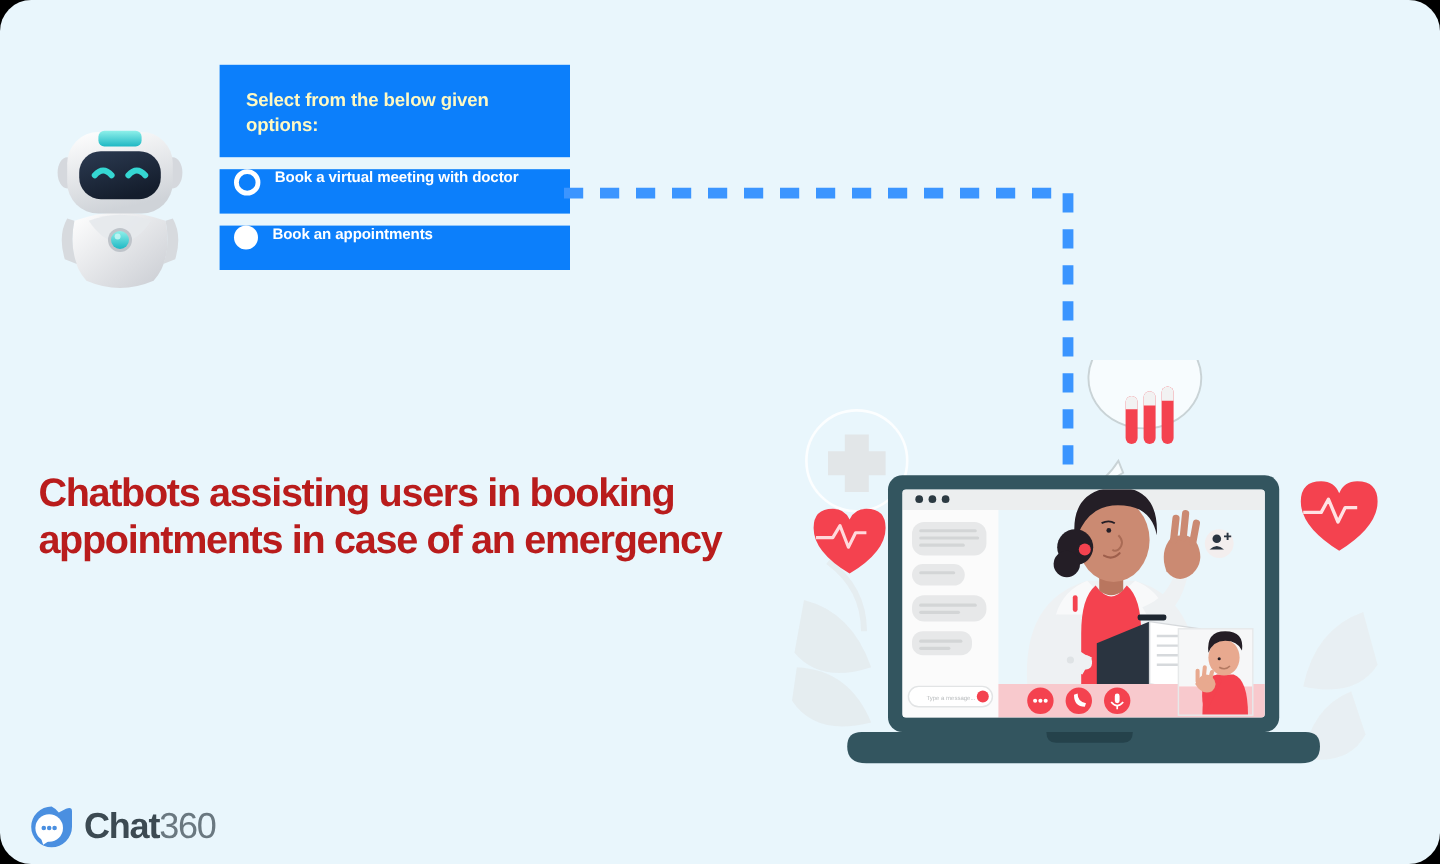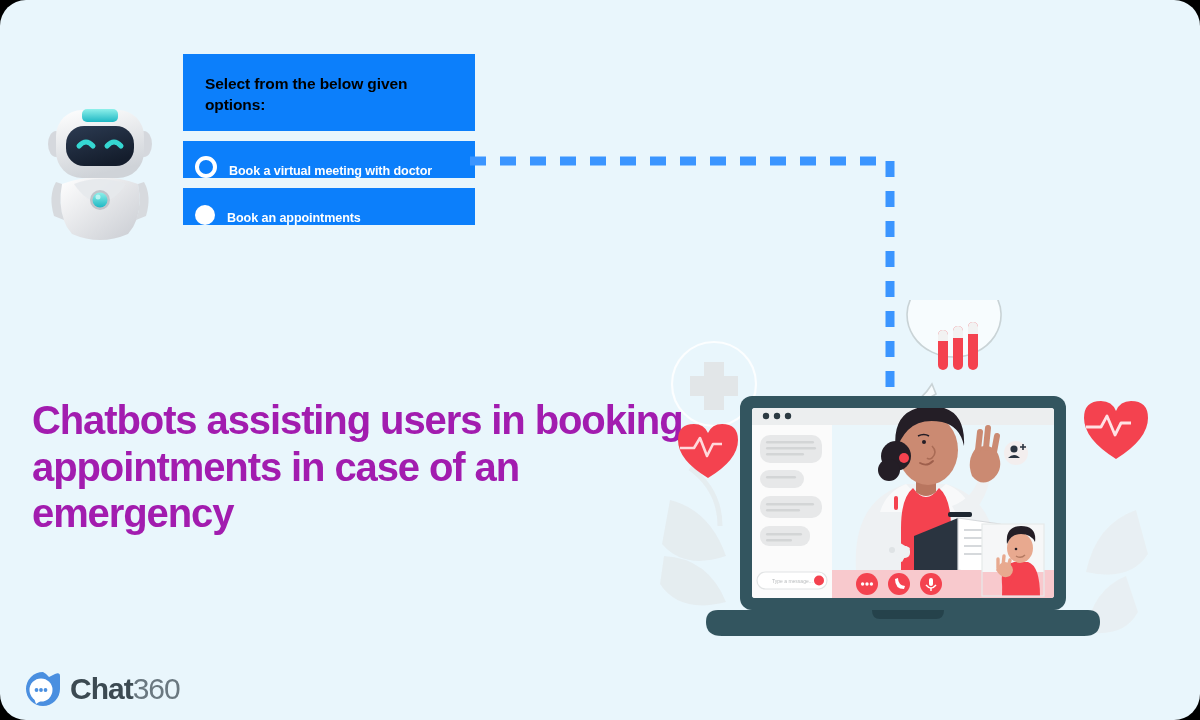--- a/index.html
+++ b/index.html
@@ -22,35 +22,35 @@
     overflow: hidden;
   }
 
   
   .robot { position: absolute; left: 38px; top: 104px; width: 124px; height: 140px; }
 
   
   .bot-panel { position: absolute; left: 183px; top: 54px; width: 292px; }
   .bot-header {
     background: #0c7ffb;
-    color: #000000;
+    color: #fef9c3;
     font-size: 15.5px;
     font-weight: bold;
     line-height: 1.33;
     padding: 20px 18px 20px 22px;
     box-sizing: border-box;
     height: 77px;
     letter-spacing: -0.1px;
   }
   .opt {
     background: #0c7ffb;
     height: 37px;
     margin-top: 10px;
     display: flex;
-    align-items: flex-end;
+    align-items: flex-start;
     padding-left: 12px;
     box-sizing: border-box;
   }
   .opt:first-of-type { margin-top: 9px; }
   .radio {
     width: 20px; height: 20px;
     border-radius: 50%;
     background: #ffffff;
     flex: 0 0 auto;
     margin-right: 12px;
@@ -71,24 +71,24 @@
 
   
   .connector { position: absolute; left: 470px; top: 140px; width: 440px; height: 250px; }
 
   
   .headline {
     position: absolute;
     left: 32px;
     top: 370px;
     width: 680px;
-    font-size: 40px;
+    font-size: 33px;
     font-weight: bold;
     line-height: 1.17;
-    color: #a21caf;
+    color: #b91c1c;
     letter-spacing: -1.1px;
   }
 
   
   .logo { position: absolute; left: 24px; top: 670px; display: flex; align-items: center; text-align: center; }
   .logo-mark { width: 38px; height: 38px; flex: 0 0 auto; }
   .logo-text {
     margin-left: 8px;
     font-size: 30px;
     letter-spacing: -1px;

